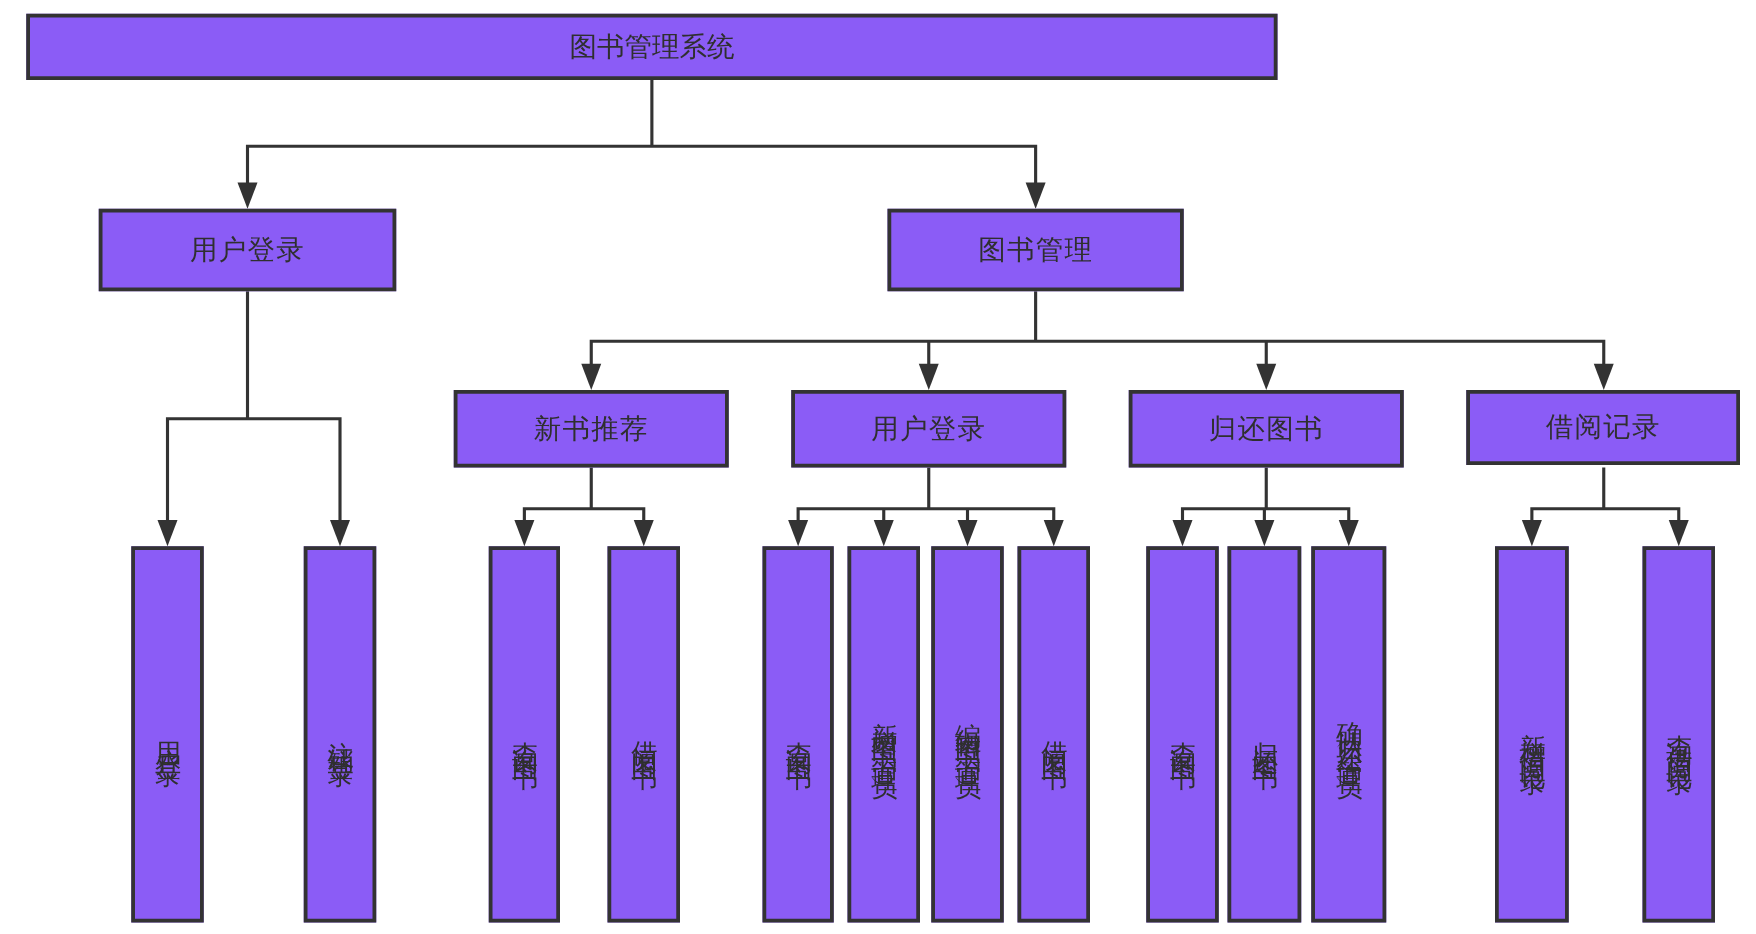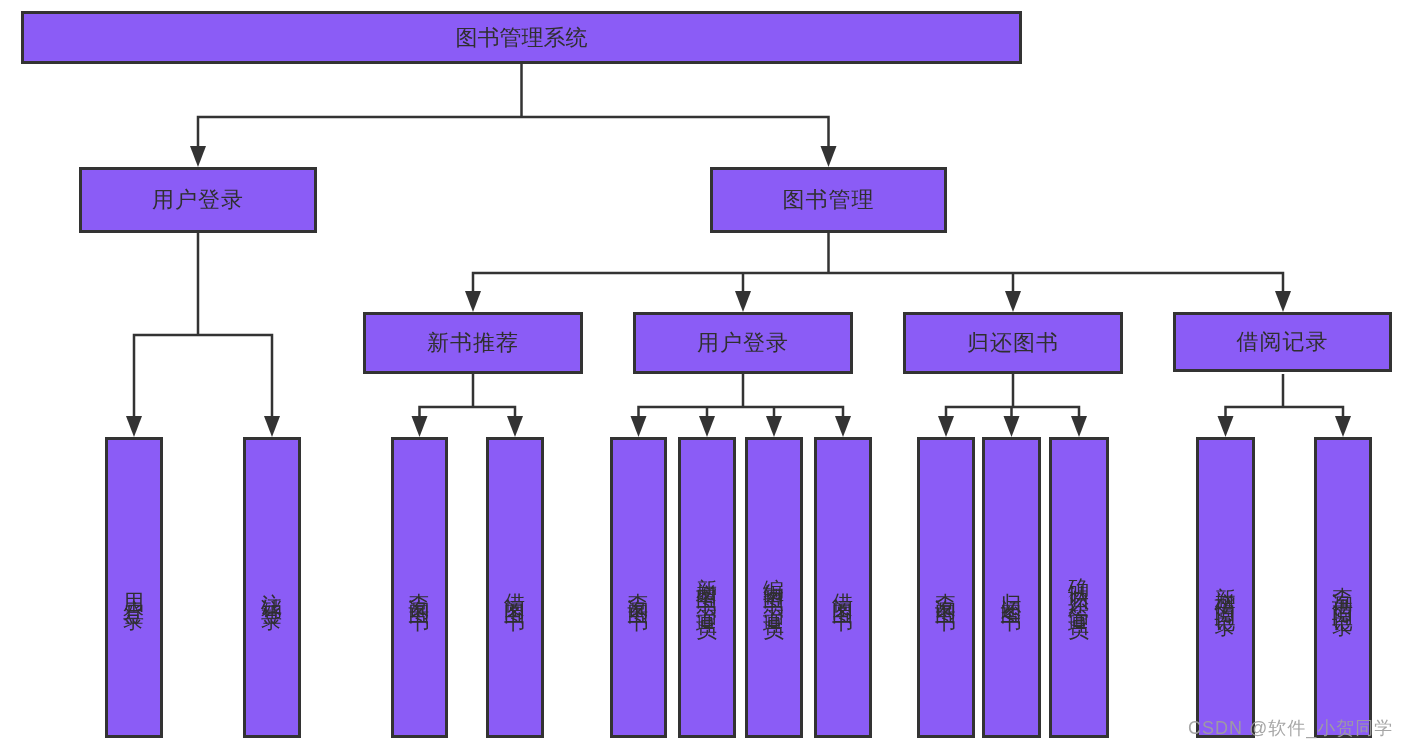--- a/index.html
+++ b/index.html
@@ -149,15 +149,14 @@
   <div class="box leaf" style="left:1049px;top:437px;width:60px;height:301px">
     <span>确认归还（管理员）</span>
   </div>
   <div class="box leaf" style="left:1196px;top:437px;width:59px;height:301px">
     <span>新增借阅记录</span>
   </div>
   <div class="box leaf" style="left:1314px;top:437px;width:58px;height:301px">
     <span>查询借阅记录</span>
   </div>
 
-  <div class="watermark">CSDN @软件_小贺同学</div>
 
 </div>
 
 </body></html>

